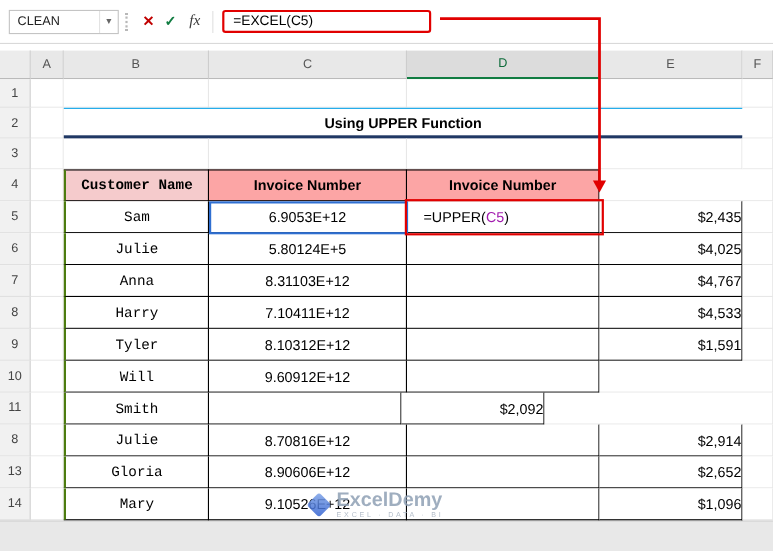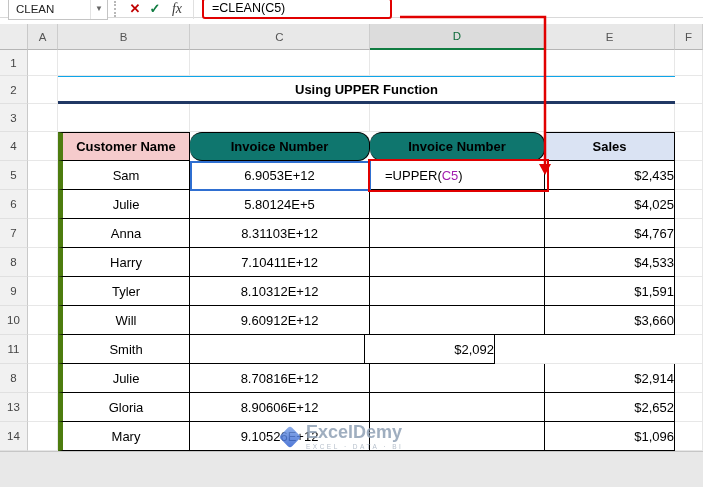--- a/index.html
+++ b/index.html
@@ -1,21 +1,21 @@
 <!DOCTYPE html>
 <html><head>
 <meta charset="utf-8">
 <style>
   * { margin:0; padding:0; box-sizing:border-box; }
   html,body { width:703px; height:501px; overflow:hidden; }
   body { font-family:"Liberation Sans", sans-serif; background:#fff; }
   .app { position:relative; width:703px; height:501px; background:#fff; }
 
   
-  .formula-bar { height:18px; display:flex; align-items:center; background:#fff;
+  .formula-bar { height:40px; display:flex; align-items:center; background:#fff;
                  border-bottom:1px solid #d9d9d9; padding-left:8px; }
   .name-box { width:100px; height:22px; border:1px solid #c4c4c4; display:flex;
               align-items:center; font-size:11.5px; color:#222; background:#fff; }
   .name-box .val { flex:1; padding-left:7px; }
   .name-box .chev { width:17px; text-align:center; color:#666; font-size:8px;
                     border-left:1px solid #e3e3e3; line-height:20px; }
   .fb-handle { width:4px; height:16px; margin:0 7px 0 6px; border-left:2px dotted #b8b8b8; }
   .fb-btn { width:20px; text-align:center; font-size:13px; cursor:default; }
   .fb-cancel { color:#c00000; font-weight:bold; }
   .fb-enter { color:#107c41; font-weight:bold; }
@@ -41,25 +41,25 @@
   .ch.active { background:#dcdcdc; border-bottom:2px solid #107c41; color:#0d6b3a; }
 
   .rh { width:28px; background:#f1f1f1; border-right:1px solid #c9c9c9;
         border-bottom:1px solid #e0e0e0; font-size:11.5px; color:#444;
         display:flex; align-items:center; justify-content:center; }
 
   .c { display:flex; align-items:center; justify-content:center; font-size:13px;
        color:#000; background:#fff; }
   .gl { border-right:1px solid #e7e7e7; border-bottom:1px solid #e7e7e7; }
   .tc { border-right:1px solid #000; border-bottom:1px solid #000; }
-  .bl { border-left:5px solid #4d7c0f; }
+  .bl { border-left:2px solid #4d7c0f;font-family:Liberation Mono, monospace; }
   .bt { border-top:1px solid #000; }
   .bold { font-weight:bold; }
   .hdr-pink { background:#f5cbcc; }
-  .hdr-yellow { background:#0f766e;border-radius:12px; }
+  .hdr-yellow { background:#fca5a5; }
   .hdr-blue { background:#dae3f3; }
   .sales { justify-content:flex-end; }
   .frm { justify-content:flex-start; padding-left:15px; }
   .ref { color:#a21caf; }
 
   .title-cell { width:617px; border-top:1px solid #0ea5e9; border-bottom:3px solid #203864;
                 font-weight:bold; font-size:13px; background:#fff;
                 display:flex; align-items:center; justify-content:center; }
 
   .footer-strip { height:36px; background:#e8e8e8; border-top:1px solid #c6c6c6; }
@@ -88,21 +88,21 @@
     <div class="name-box">
       <span class="val">CLEAN</span>
       <span class="chev">▼</span>
     </div>
     <div class="fb-handle"></div>
     <span class="fb-btn fb-cancel">✕</span>
     <span class="fb-btn fb-enter">✓</span>
     <span class="fb-btn fb-fx">fx</span>
     <div class="fb-divider"></div>
     <div>
-      <span class="formula-box">=CLEAN(C5)</span>
+      <span class="formula-box">=EXCEL(C5)</span>
     </div>
   </div>
   <div class="fb-gap"></div>
 
   <div class="sheet">
 
     <div class="row h26">
       <div class="corner"></div>
       <div class="ch w-a">A</div>
       <div class="ch w-b">B</div>
@@ -138,21 +138,20 @@
       <div class="c w-e gl"></div>
       <div class="c w-f gl"></div>
     </div>
 
     <div class="row h29">
       <div class="rh">4</div>
       <div class="c w-a gl"></div>
       <div class="c w-b tc bl bt bold hdr-pink">Customer Name</div>
       <div class="c w-c tc bt bold hdr-yellow">Invoice Number</div>
       <div class="c w-d tc bt bold hdr-yellow">Invoice Number</div>
-      <div class="c w-e tc bt bold hdr-blue">Sales</div>
       <div class="c w-f gl"></div>
     </div>
 
     <div class="row h29">
       <div class="rh">5</div>
       <div class="c w-a gl"></div>
       <div class="c w-b tc bl">Sam</div>
       <div class="c w-c tc">6.9053E+12</div>
       <div class="c w-d tc frm">
         <span>=UPPER(</span>
@@ -202,21 +201,20 @@
       <div class="c w-e tc sales">$1,591</div>
       <div class="c w-f gl"></div>
     </div>
 
     <div class="row h29">
       <div class="rh">10</div>
       <div class="c w-a gl"></div>
       <div class="c w-b tc bl">Will</div>
       <div class="c w-c tc">9.60912E+12</div>
       <div class="c w-d tc"></div>
-      <div class="c w-e tc sales">$3,660</div>
       <div class="c w-f gl"></div>
     </div>
 
     <div class="row h29">
       <div class="rh">11</div>
       <div class="c w-a gl"></div>
       <div class="c w-b tc bl">Smith</div>
       <div class="c w-d tc"></div>
       <div class="c w-e tc sales">$2,092</div>
       <div class="c w-f gl"></div>

